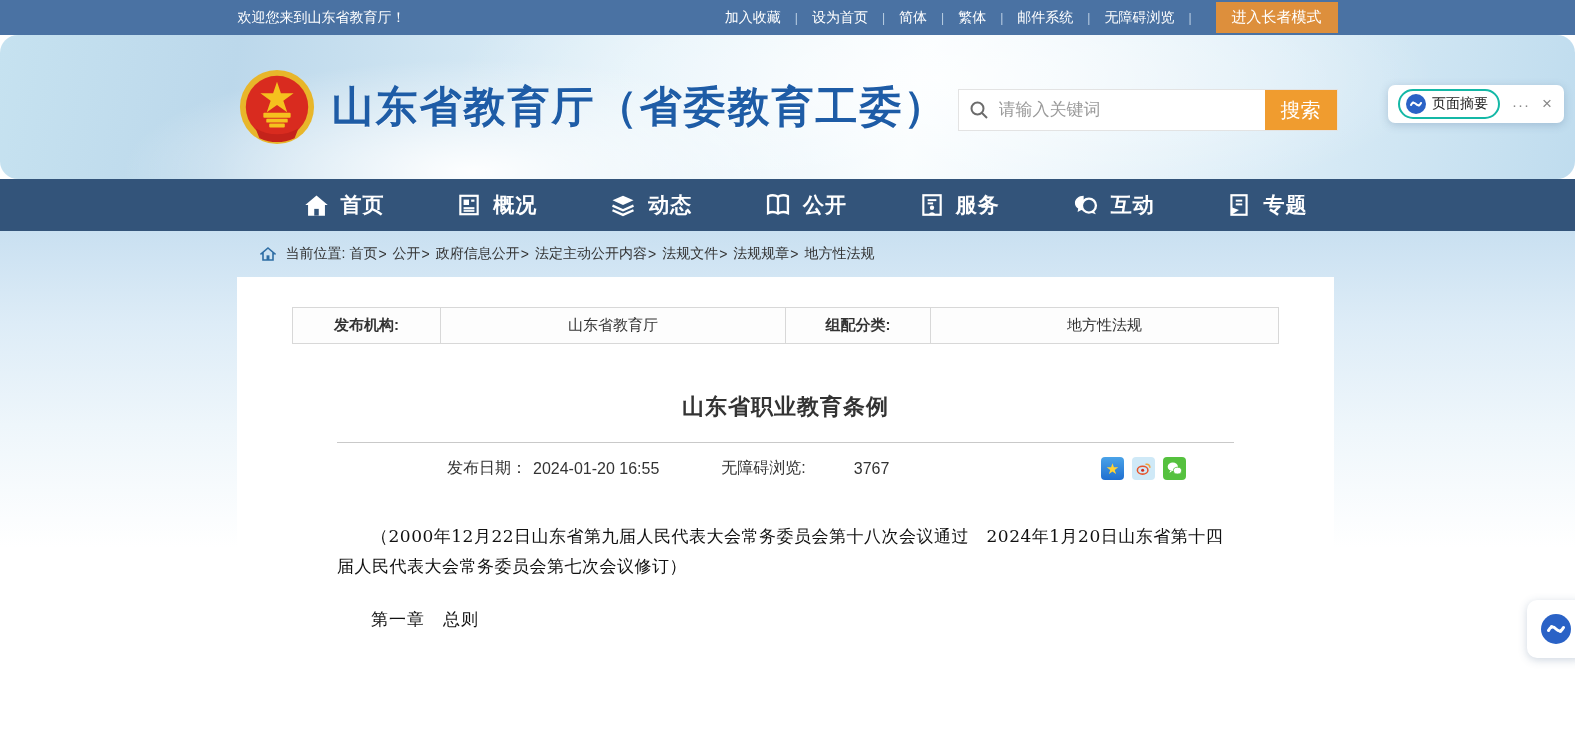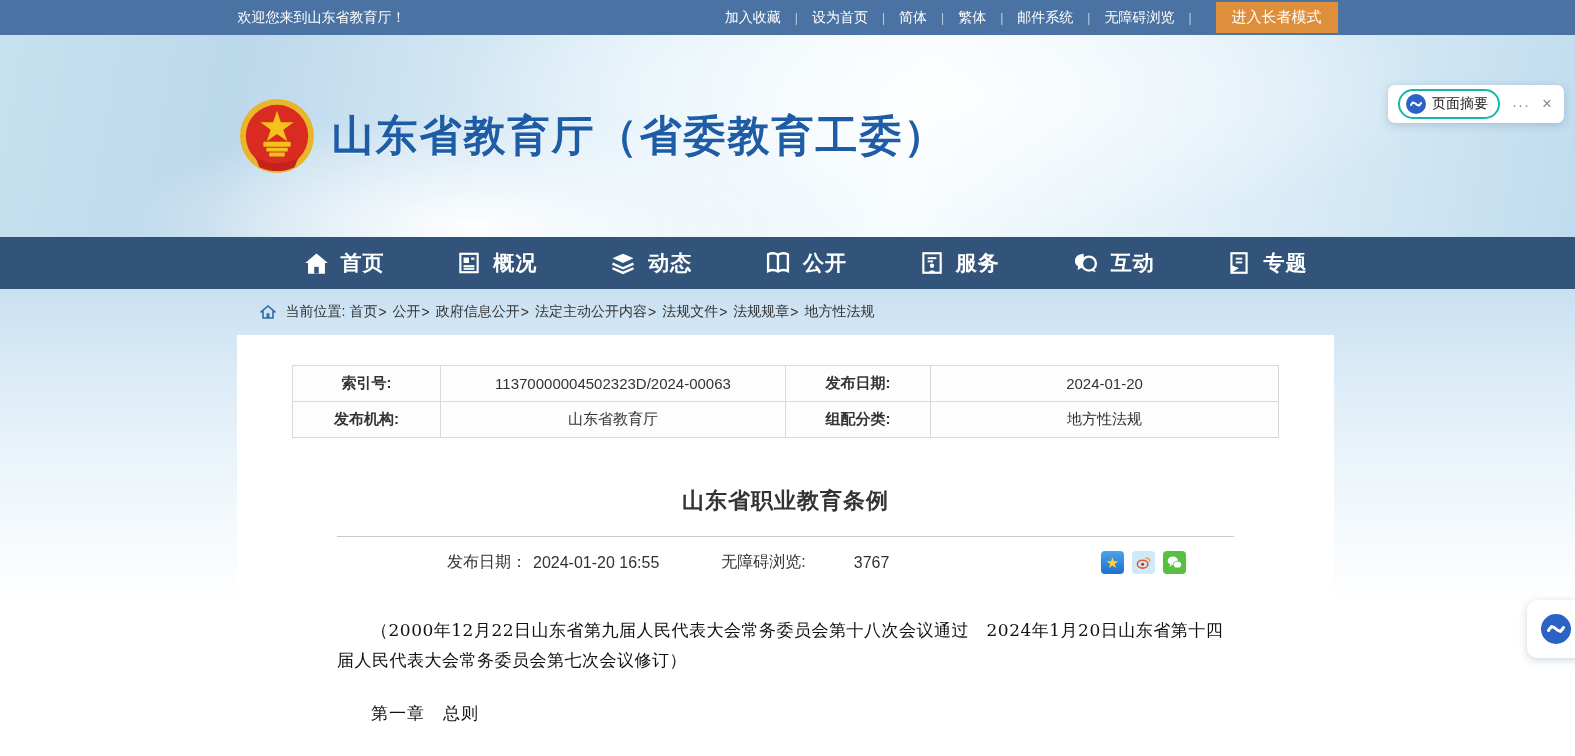--- a/index.html
+++ b/index.html
@@ -9,25 +9,26 @@
   
   .topbar { height:35px; background:#4a72a3; display:flex; align-items:center; color:#fff; font-size:14px; }
   .topbar-inner { width:1100px; margin:0 auto; display:flex; align-items:center; height:100%; }
   .welcome { margin-right:auto; }
   .toplinks { display:flex; align-items:center; height:100%; }
   .toplink { color:#fff; cursor:pointer; padding:0 4px; white-space:nowrap; }
   .pipe { color:#bcd0e4; margin:0 10px; font-size:12px; }
   .elder-btn { background:#dd8f3c; color:#fff; border:none; font-size:15px; padding:6px 16px; margin-left:14px; cursor:pointer; }
 
   
-  .header { height:202px; position:relative;
+  .header { height:144px; position:relative;
     background:
       radial-gradient(ellipse 500px 160px at 30% 95%, rgba(255,255,255,.95), rgba(255,255,255,0) 70%),
       radial-gradient(ellipse 700px 200px at 60% 30%, rgba(255,255,255,.75), rgba(255,255,255,0) 70%),
       linear-gradient(100deg,#c6e2f0 0%,#bcd8eb 15%,#e2f1f9 40%,#f7fcfe 58%,#dcedf7 80%,#bfdcee 100%);
+    border-radius: 18px;
   }
   .header-inner { width:1100px; margin:0 auto; height:100%; display:flex; align-items:center; position:relative; }
   .brand { display:flex; align-items:center; gap:16px; }
   .emblem { width:78px; height:78px; }
   .site-title { font-size:42px; font-weight:bold; color:#1e5ca6; letter-spacing:2px; white-space:nowrap;
     text-shadow:0 1px 0 rgba(255,255,255,.6); }
 
   .searchbox { position:absolute; right:0; top:54px; width:380px; height:42px; display:flex;
     background:#fff; border:1px solid #e3e3e3; }
   .search-icon-wrap { width:40px; display:flex; align-items:center; justify-content:center; }
@@ -127,20 +128,30 @@
         <circle cx="40" cy="40" r="32" fill="#d92b1f"></circle>
         <polygon points="40,14 44,26 57,26 46.5,33.5 50.5,45.5 40,38 29.5,45.5 33.5,33.5 23,26 36,26" fill="#f5c11e"></polygon>
         <rect x="26" y="46" width="28" height="5" rx="1" fill="#f5c11e"></rect>
         <rect x="29" y="52" width="22" height="4" rx="1" fill="#f5c11e"></rect>
         <rect x="32" y="57" width="16" height="4" rx="1" fill="#f5c11e"></rect>
         <path d="M18 62 Q40 74 62 62 L58 72 Q40 80 22 72 Z" fill="#c4231b"></path>
       </svg>
       <div class="site-title">山东省教育厅（省委教育工委）</div>
     </div>
 
+    <div class="searchbox">
+      <span class="search-icon-wrap">
+        <svg width="20" height="20" viewBox="0 0 20 20">
+            <circle cx="8.5" cy="8.5" r="6" fill="none" stroke="#6b6b6b" stroke-width="2"></circle>
+            <line x1="13" y1="13" x2="18" y2="18" stroke="#6b6b6b" stroke-width="2"></line>
+          </svg>
+      </span>
+      <input class="search-input" placeholder="请输入关键词" style="">
+      <button class="search-btn">搜索</button>
+    </div>
   </div>
 </div>
 
 <div class="summary-widget">
   <div class="summary-pill">
     <span class="ai-badge">
       <svg width="12" height="12" viewBox="0 0 12 12">
           <path d="M1 7 Q3 3 6 6 Q9 9 11 5" fill="none" stroke="#fff" stroke-width="2" stroke-linecap="round"></path>
           <circle cx="3" cy="4.5" r="1.1" fill="#fff"></circle>
           <circle cx="9" cy="7.5" r="1.1" fill="#fff"></circle>
@@ -238,26 +249,20 @@
       <span class="crumb-sep">&gt;</span>
     <span class="crumb-link">法规规章</span>
       <span class="crumb-sep">&gt;</span>
     <span class="crumb-link">地方性法规</span>
   </div>
 
   <div class="card">
 
     <table class="info">
       <tbody>
-          <tr>
-        <td class="lbl">索引号:</td>
-        <td class="val-wide">11370000004502323D/2024-00063</td>
-        <td class="lbl2">发布日期:</td>
-        <td>2024-01-20</td>
-      </tr>
       <tr>
         <td class="lbl">发布机构:</td>
         <td class="val-wide">山东省教育厅</td>
         <td class="lbl2">组配分类:</td>
         <td>地方性法规</td>
       </tr>
     </tbody>
       </table>
 
     <div class="article-title">山东省职业教育条例</div>

